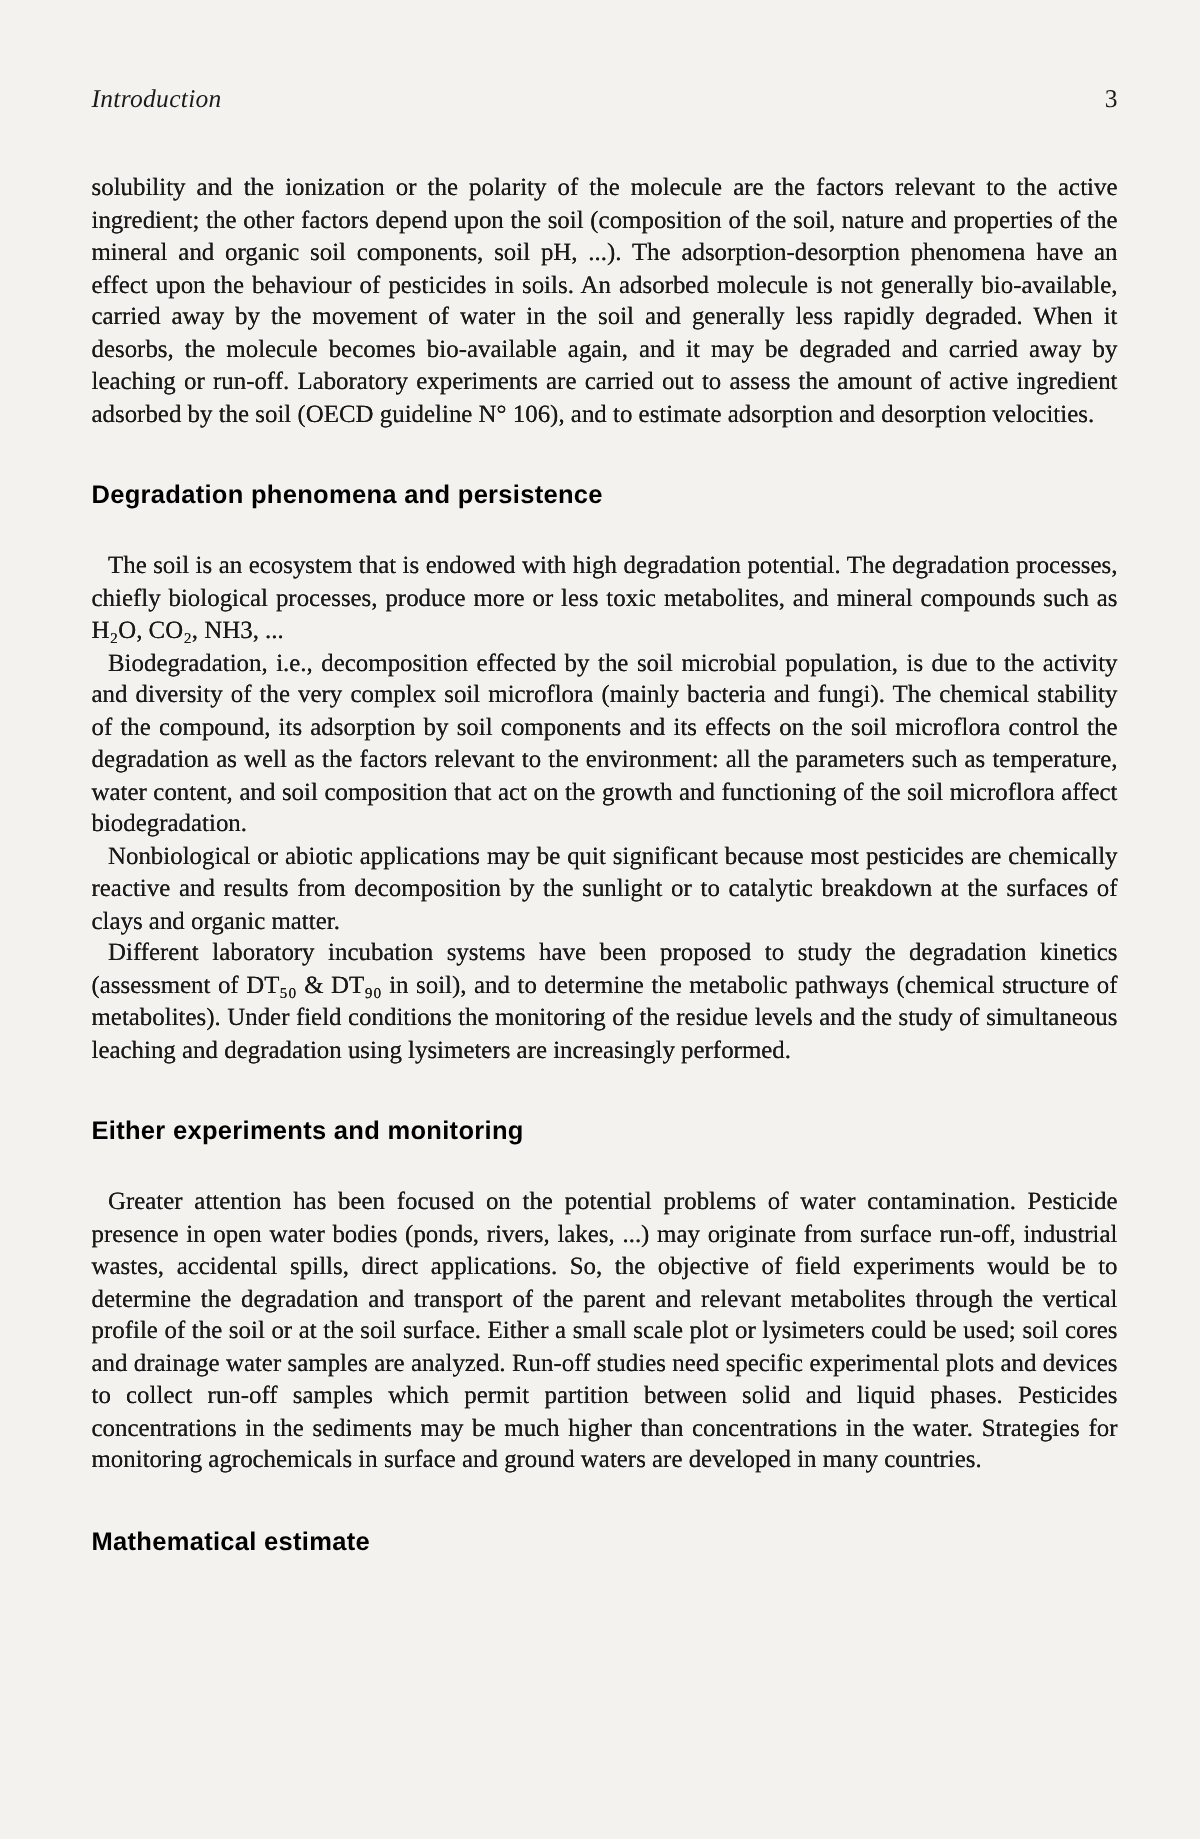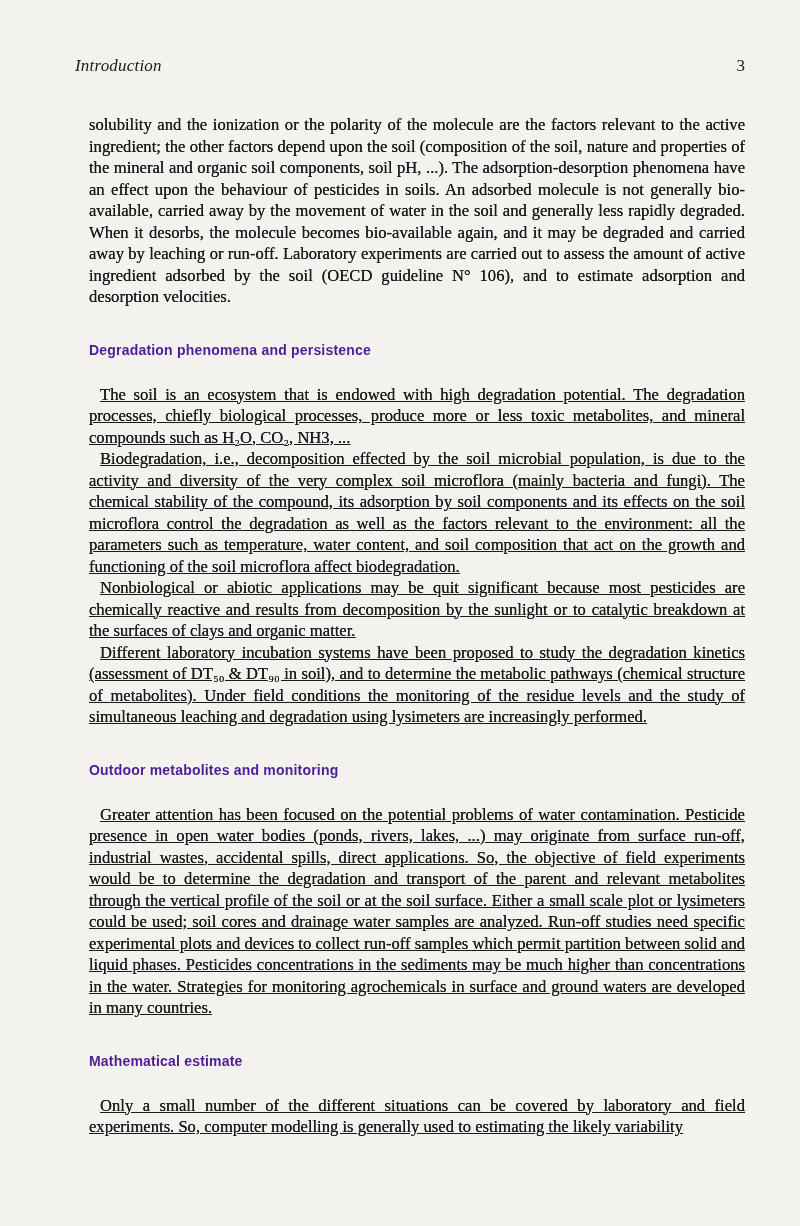--- a/index.html
+++ b/index.html
@@ -13,56 +13,55 @@
     height: 1226px;
     background: #f3f2ef;
     overflow: hidden;
     box-sizing: border-box;
     font-family: "Liberation Serif", "DejaVu Serif", serif;
     color: #1a1a1a;
   }
   .running-header {
     position: absolute;
     top: 56px;
-    left: 75px;
+    left: 61px;
     right: 55px;
     display: flex;
     justify-content: space-between;
     align-items: flex-end;
     font-size: 17px;
   }
   .running-title {
     font-style: italic;
     letter-spacing: 0.2px;
   }
   .page-number {
     font-style: normal;
   }
   .content {
     position: absolute;
     top: 114px;
-    left: 89px;
+    left: 61px;
     right: 55px;
     text-align: justify;
   }
   .para {
     margin: 0;
     font-size: 16.6px;
     line-height: 21.5px;
     text-shadow: 0 0 0.3px currentColor;
   }
   .para.indent {
     text-indent: 11px;
-    text-decoration: underline;
   }
   .section-heading {
     font-family: "Liberation Sans", "DejaVu Sans", sans-serif;
-    font-size: 14px;
+    font-size: 17px;
     font-weight: bold;
-    color: #4c1d95;
+    color: #000000;
     text-align: left;
     letter-spacing: 0.2px;
     margin: 34px 0 26px 0;
   }
 </style>
 </head>
 <body>
 
 <div class="page">
 
@@ -78,23 +77,22 @@
     <h2 class="section-heading">Degradation phenomena and persistence</h2>
 
     <p class="para indent">The soil is an ecosystem that is endowed with high degradation potential. The degradation processes, chiefly biological processes, produce more or less toxic metabolites, and mineral compounds such as H₂O, CO₂, NH3, ...</p>
 
     <p class="para indent">Biodegradation, i.e., decomposition effected by the soil microbial population, is due to the activity and diversity of the very complex soil microflora (mainly bacteria and fungi). The chemical stability of the compound, its adsorption by soil components and its effects on the soil microflora control the degradation as well as the factors relevant to the environment: all the parameters such as temperature, water content, and soil composition that act on the growth and functioning of the soil microflora affect biodegradation.</p>
 
     <p class="para indent">Nonbiological or abiotic applications may be quit significant because most pesticides are chemically reactive and results from decomposition by the sunlight or to catalytic breakdown at the surfaces of clays and organic matter.</p>
 
     <p class="para indent">Different laboratory incubation systems have been proposed to study the degradation kinetics (assessment of DT₅₀ &amp; DT₉₀ in soil), and to determine the metabolic pathways (chemical structure of metabolites). Under field conditions the monitoring of the residue levels and the study of simultaneous leaching and degradation using lysimeters are increasingly performed.</p>
 
-    <h2 class="section-heading">Outdoor metabolites and monitoring</h2>
+    <h2 class="section-heading">Either experiments and monitoring</h2>
 
     <p class="para indent">Greater attention has been focused on the potential problems of water contamination. Pesticide presence in open water bodies (ponds, rivers, lakes, ...) may originate from surface run-off, industrial wastes, accidental spills, direct applications. So, the objective of field experiments would be to determine the degradation and transport of the parent and relevant metabolites through the vertical profile of the soil or at the soil surface. Either a small scale plot or lysimeters could be used; soil cores and drainage water samples are analyzed. Run-off studies need specific experimental plots and devices to collect run-off samples which permit partition between solid and liquid phases. Pesticides concentrations in the sediments may be much higher than concentrations in the water. Strategies for monitoring agrochemicals in surface and ground waters are developed in many countries.</p>
 
     <h2 class="section-heading">Mathematical estimate</h2>
 
-    <p class="para indent">Only a small number of the different situations can be covered by laboratory and field experiments. So, computer modelling is generally used to estimating the likely variability</p>
 
   </main>
 
 </div>
 
 </body></html>

